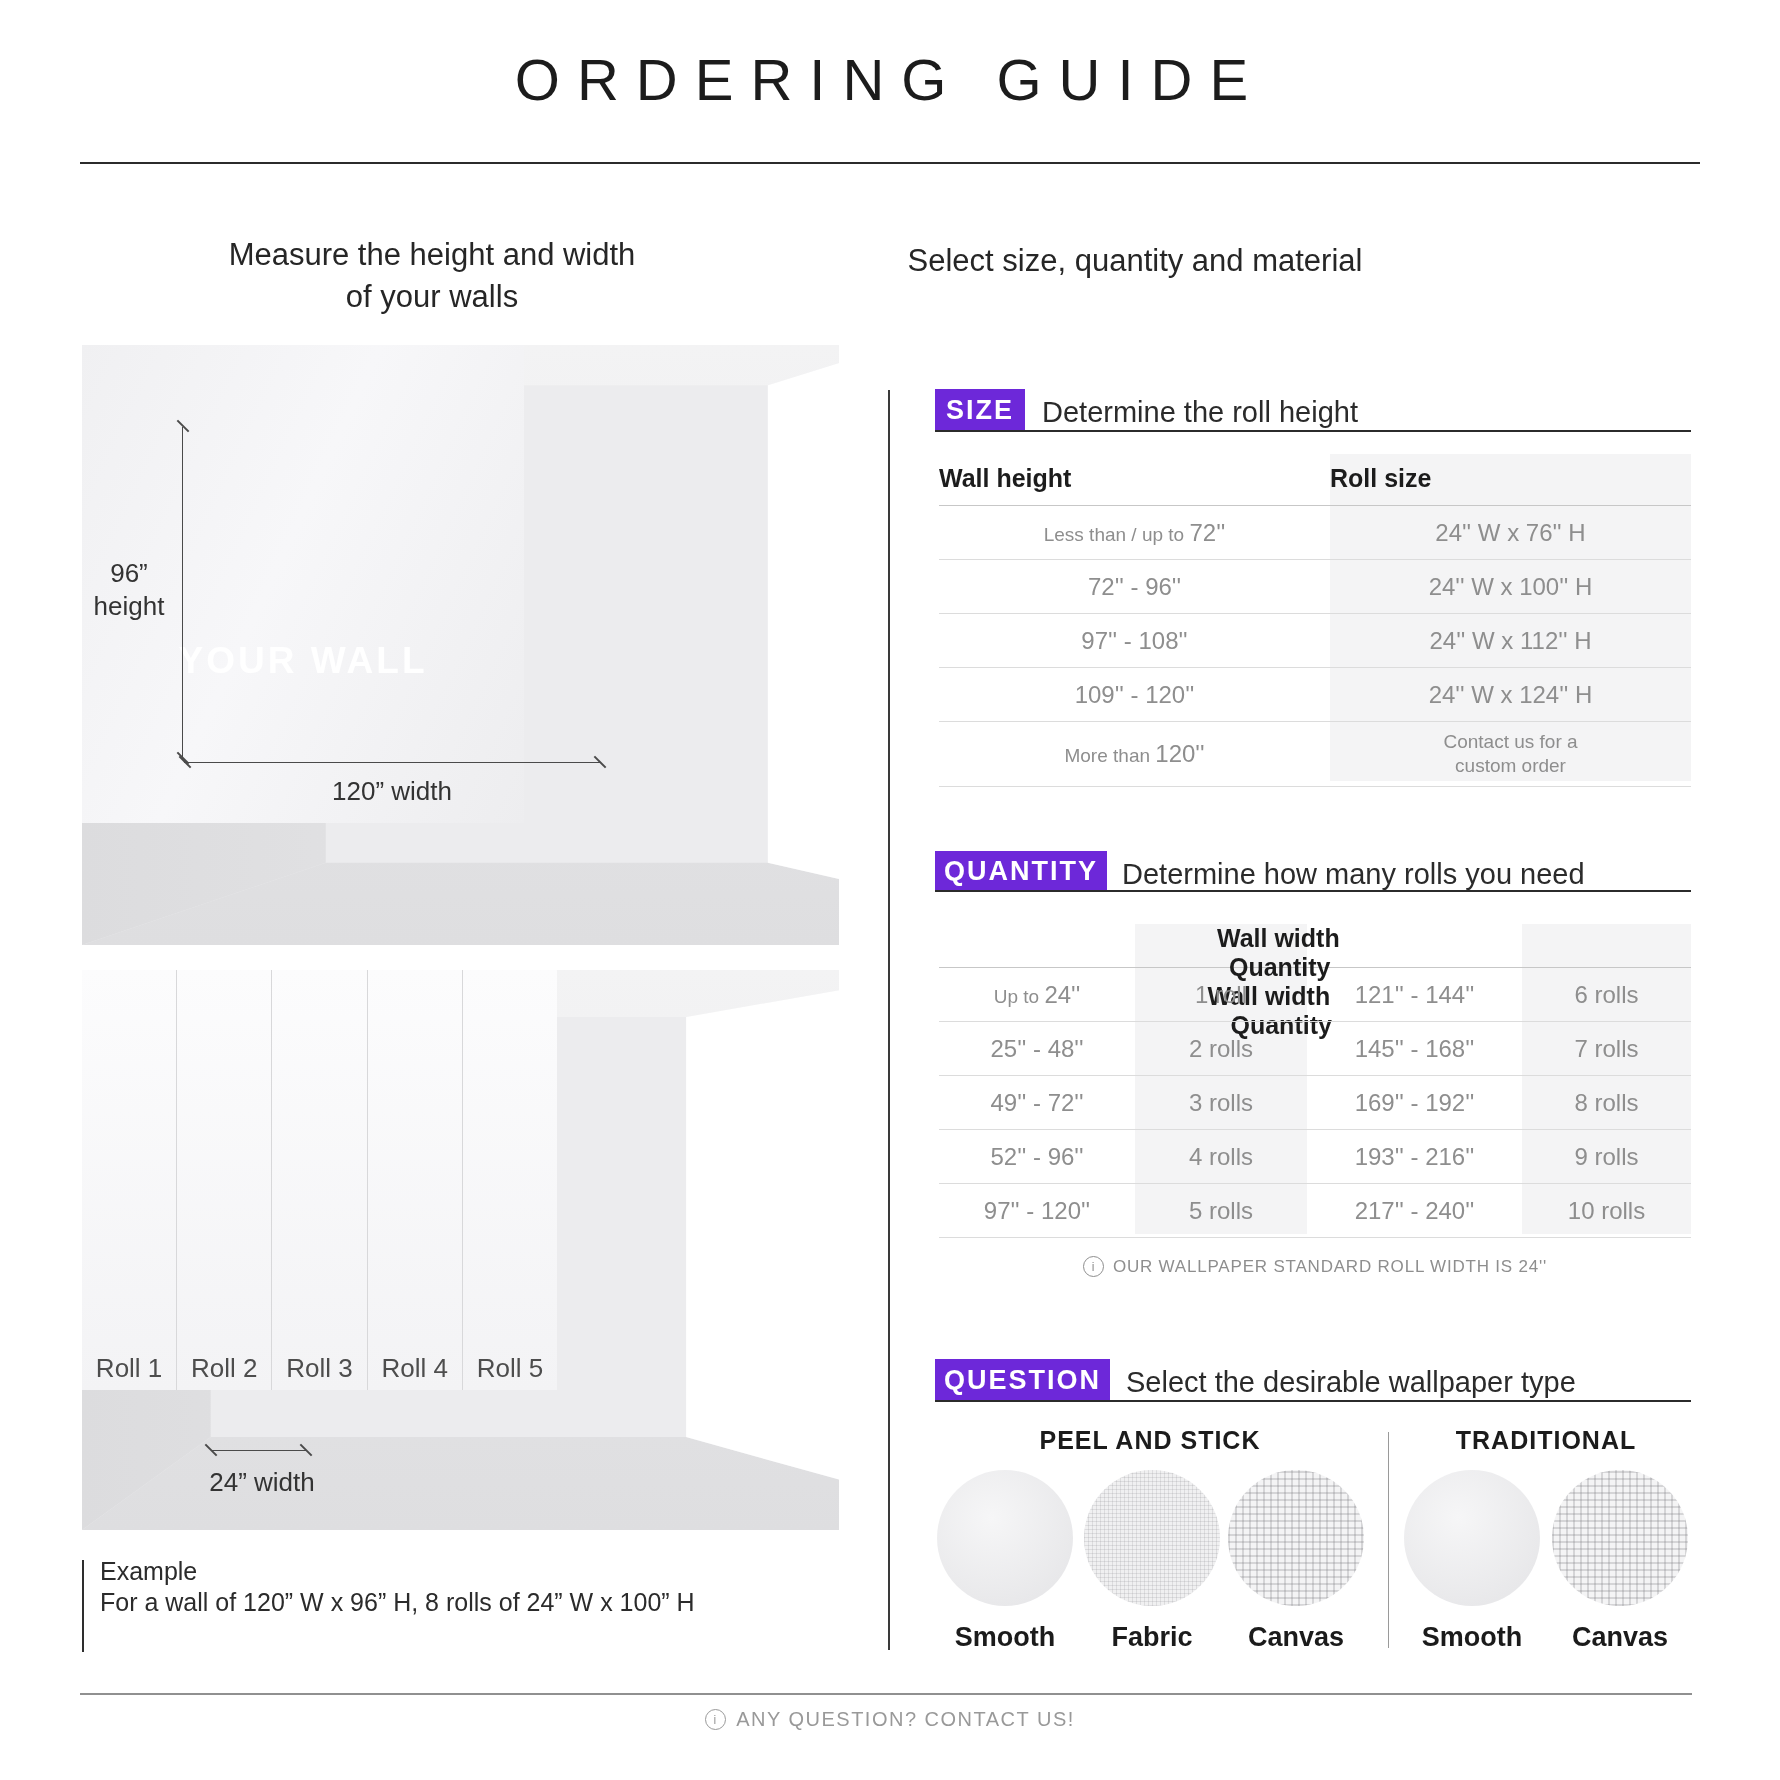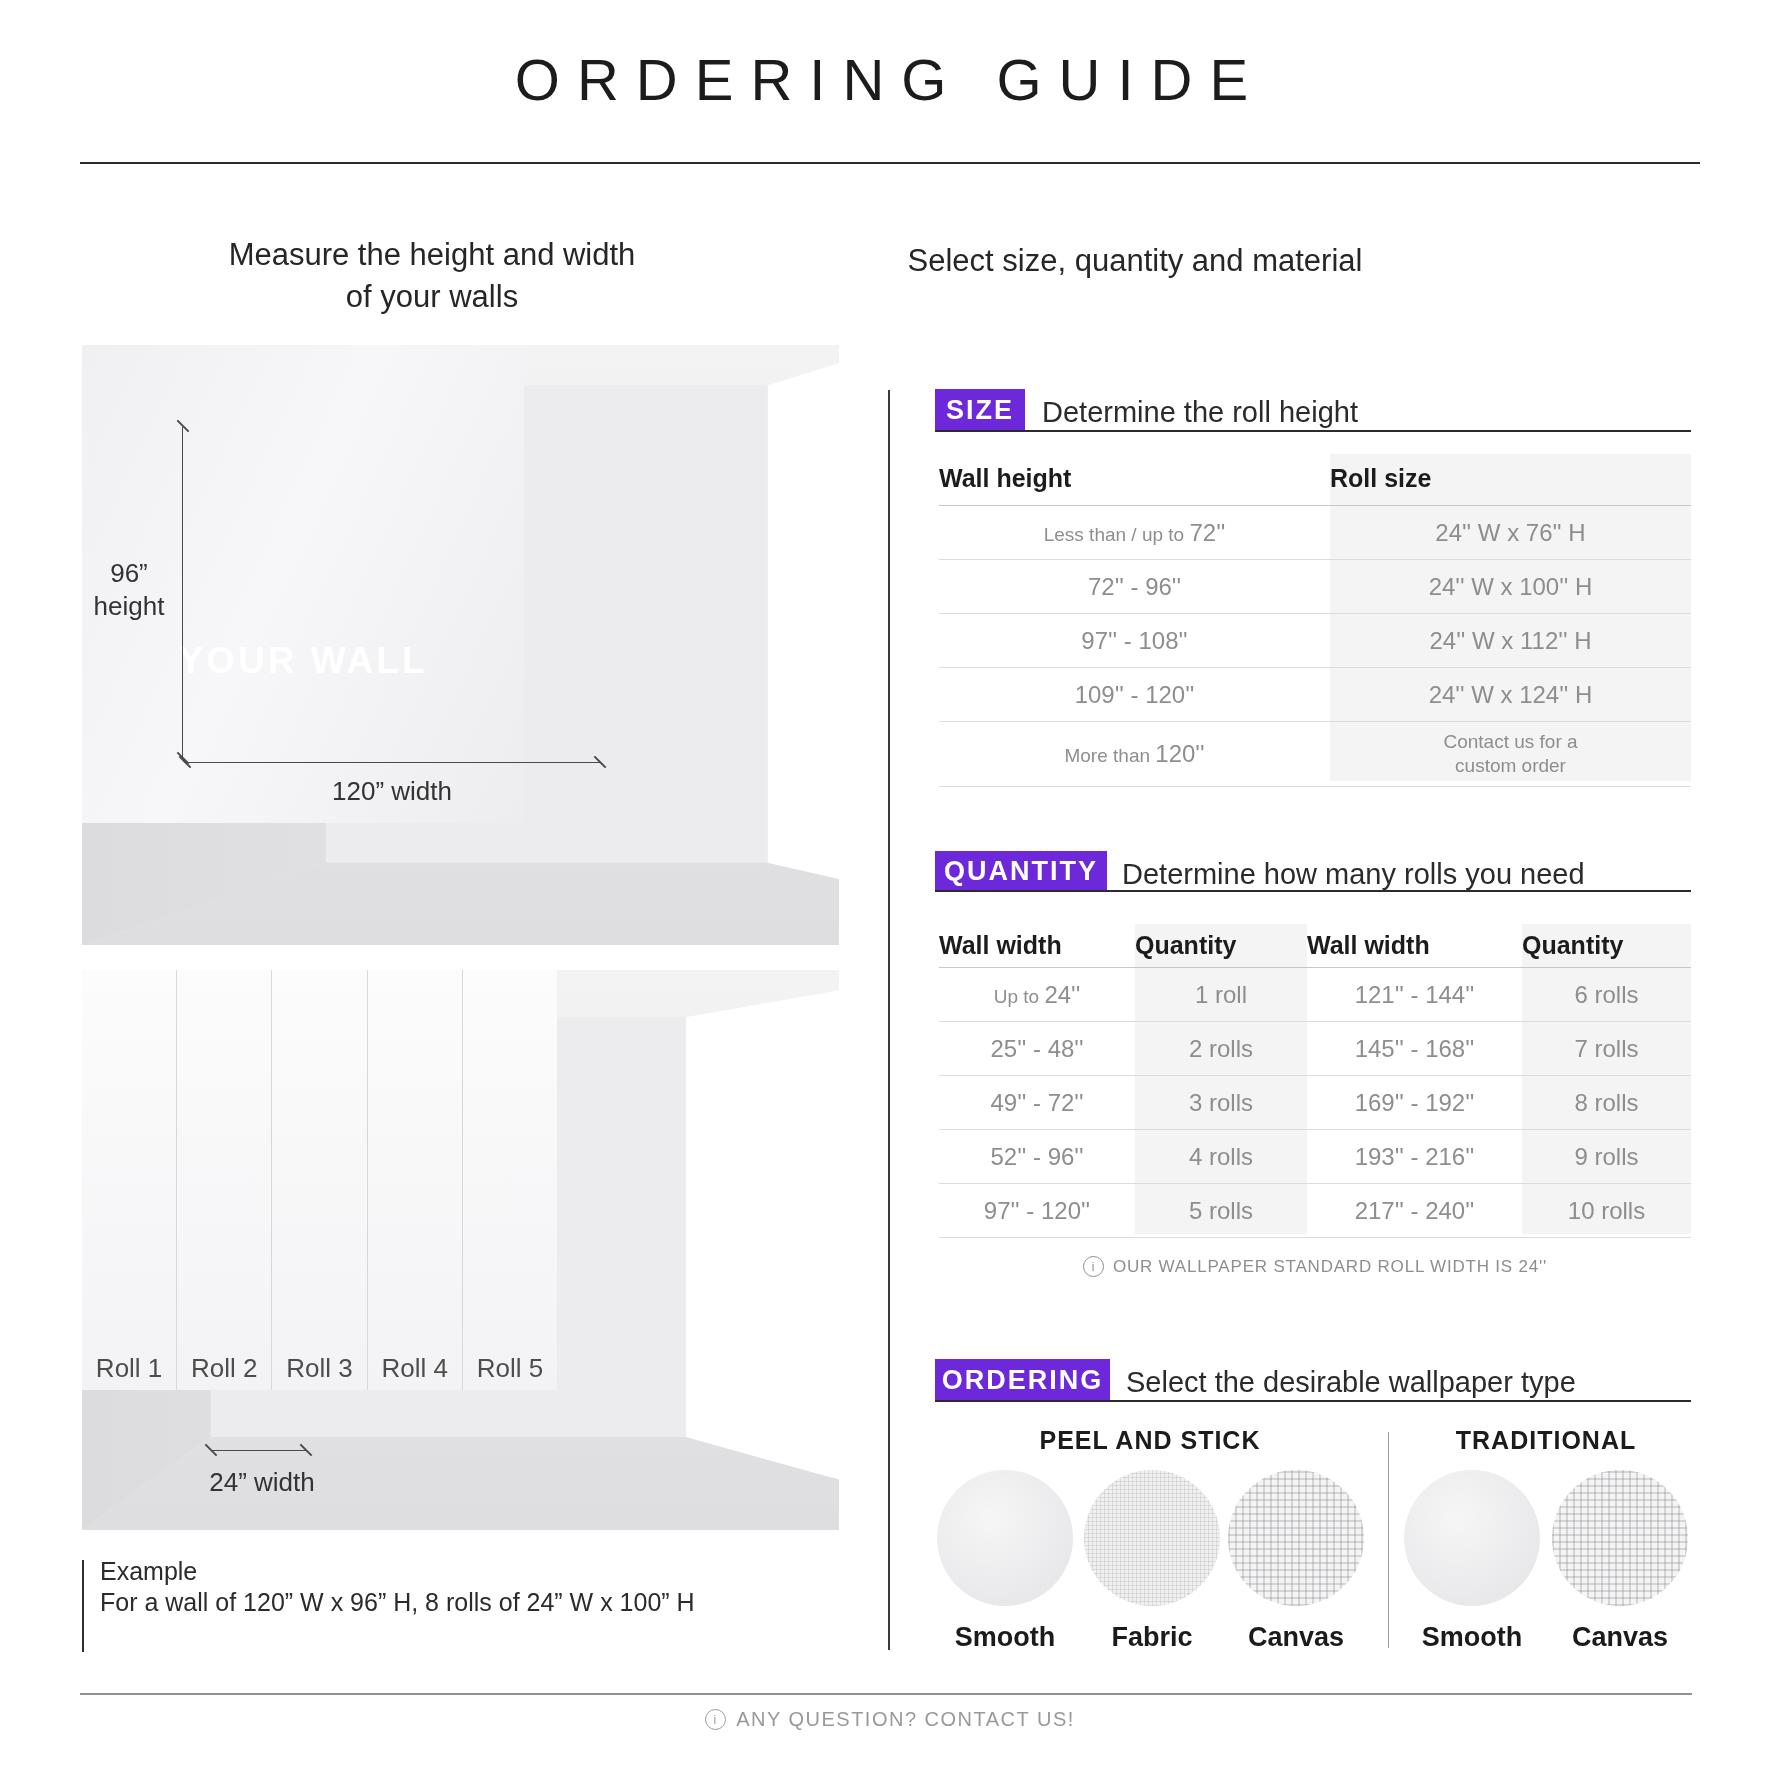--- a/index.html
+++ b/index.html
@@ -72,21 +72,21 @@
   .gray-col{position:absolute;background:#f4f4f5;z-index:0;}
 
   .sz-table{left:939px;top:452px;width:752px;}
   .sz-c1{width:391px;}
   .sz-c2{width:361px;}
   .sz-table .t-row{height:53px;}
   .sz-table .t-row.tall{height:64px;}
   .small2{font-size:19px;line-height:24px;}
 
   .qt-table{left:939px;top:924px;width:752px;}
-  .qt-table .t-head{height:43px;}
+  .qt-table .t-head{height:43px;flex-direction:column;}
   .qt-table .t-row{height:53px;}
   .qt-table .t-head.t-row{height:43px;}
   .qc1{width:196px;}
   .qc2{width:172px;}
   .qc3{width:215px;}
   .qc4{width:169px;}
 
   .note{left:939px;top:1256px;width:752px;text-align:center;font-size:17px;color:#8e8e8e;
         letter-spacing:0.8px;display:flex;align-items:center;justify-content:center;gap:9px;}
   .info-icon{display:inline-flex;align-items:center;justify-content:center;flex:0 0 auto;
@@ -262,21 +262,21 @@
       <div class="qc3 tv">217'' - 240''</div>
       <div class="qc4 tv">10 rolls</div>
     </div>
   </div>
 
   <div class="abs note">
     <span class="info-icon">i</span>
     <span>OUR WALLPAPER STANDARD ROLL WIDTH IS 24''</span>
   </div>
 
-  <div class="abs badge" style="left:935px;top:1359px;width:175px;height:43px;">ORDERING</div>
+  <div class="abs badge" style="left:935px;top:1359px;width:175px;height:43px;">QUESTION</div>
   <div class="abs sec-title" style="left:1126px;top:1366px;">Select the desirable wallpaper type</div>
   <div class="abs sec-rule" style="left:935px;top:1400px;width:756px;"></div>
 
   <div class="abs group-label" style="left:1000px;top:1426px;width:300px;">PEEL AND STICK</div>
   <div class="abs group-label" style="left:1396px;top:1426px;width:300px;">TRADITIONAL</div>
   <div class="abs group-divider"></div>
 
   <div class="abs swatch" style="left:937px;">
     <div class="circle tex-smooth"></div>
     <div class="sw-label">Smooth</div>

